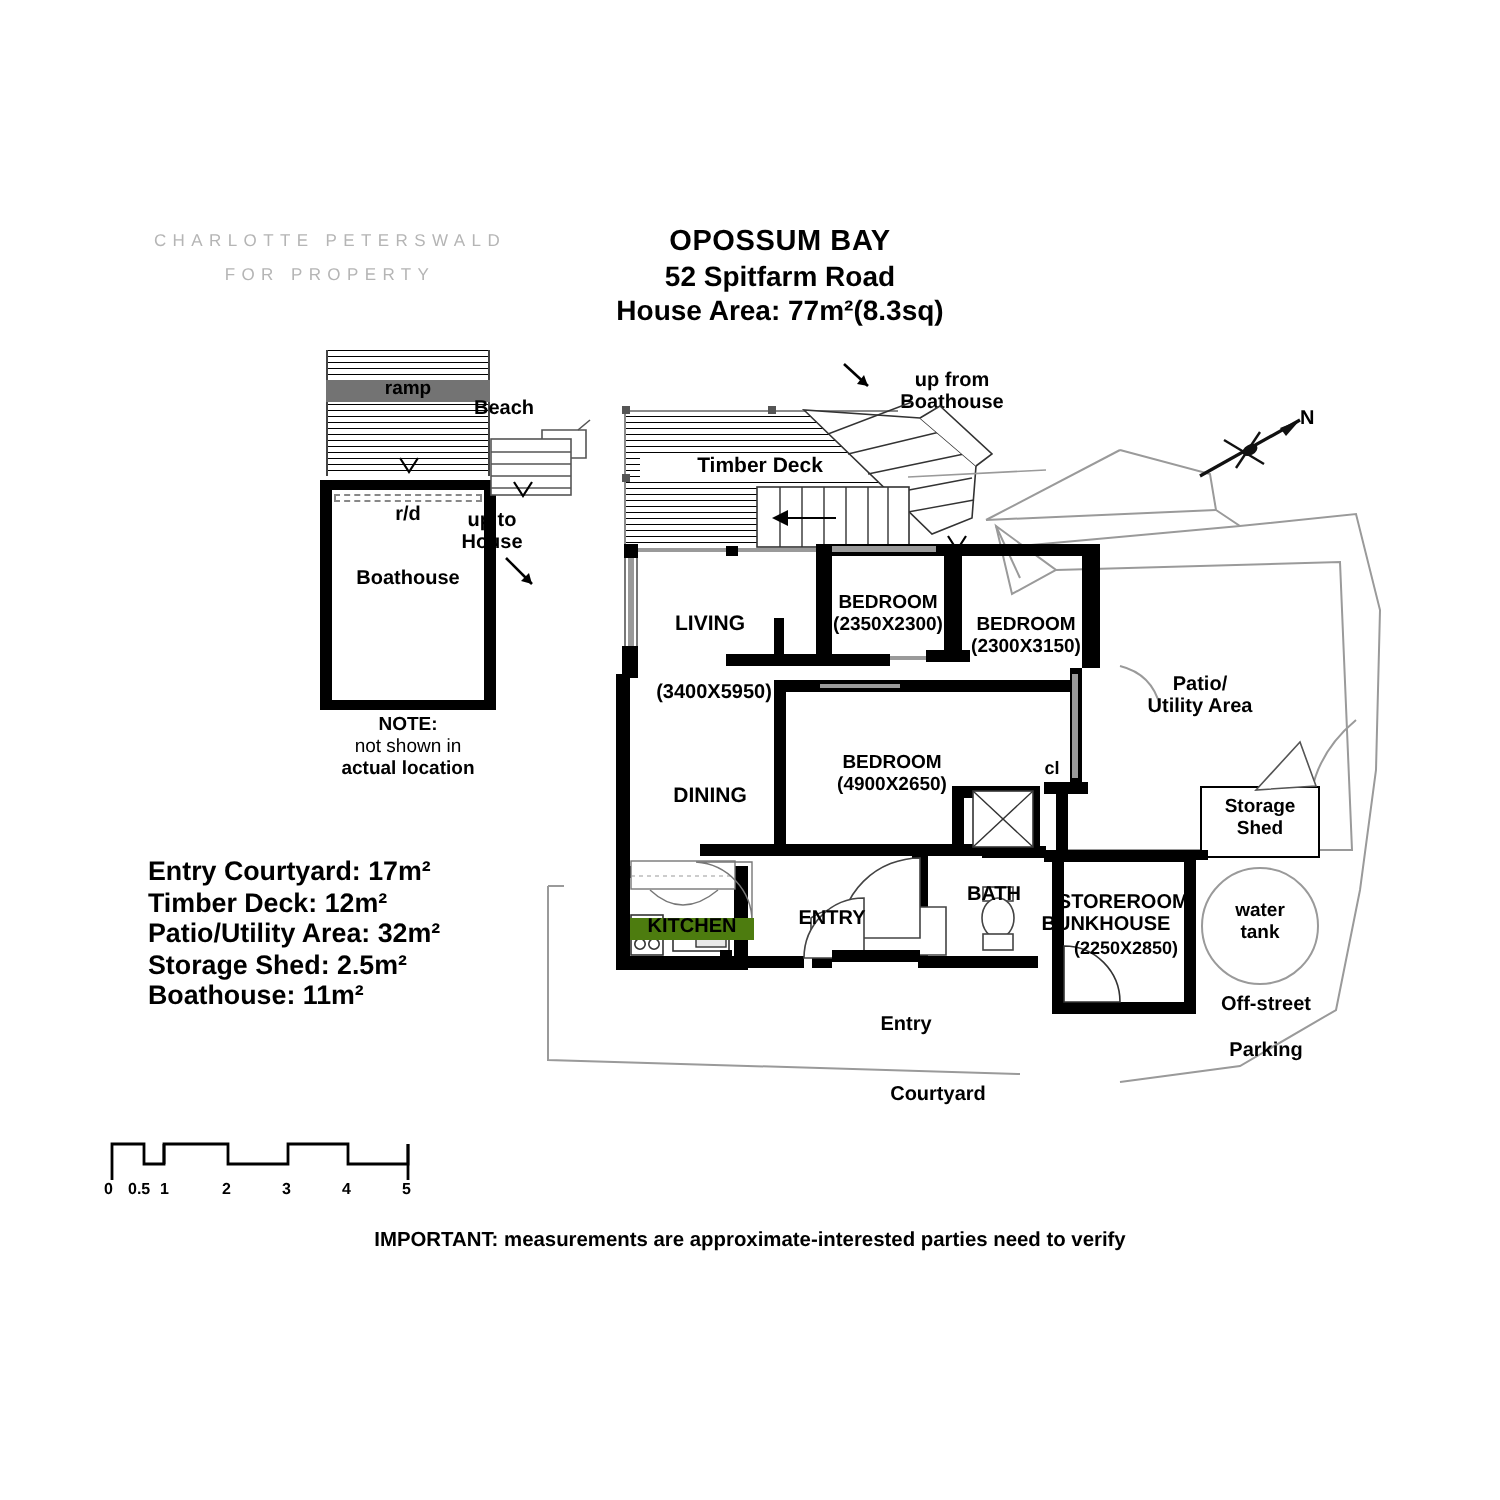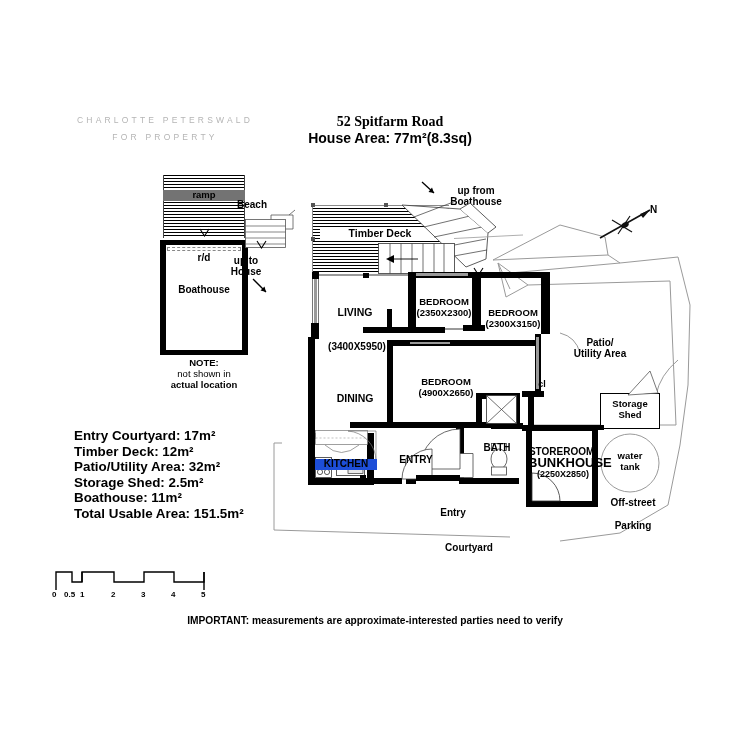--- a/index.html
+++ b/index.html
@@ -7,21 +7,21 @@
        font-family:"Liberation Sans","DejaVu Sans",sans-serif;color:#000;}
   .abs{position:absolute;}
 
   
   #brand{left:40px;top:112px;width:250px;color:#b5b5b5;font-size:8.5px;letter-spacing:3.2px;line-height:17px;text-align:center;}
   #brand div{white-space:nowrap;}
 
   
   #title{left:270px;top:113px;width:240px;text-align:center;font-weight:bold;font-size:14.5px;line-height:17px;}
   #title .l1{font-size:14.5px;letter-spacing:.3px;}
-  #title .l2{font-size:14px;font-family:Liberation Serif, serif;}
+  #title .l2{font-size:14px;}
   #title .l3{font-size:14px;}
 
   
   #areas{left:74px;top:428px;font-weight:bold;font-size:13.4px;line-height:15.6px;white-space:nowrap;}
 
   
   #footer{left:0;top:615px;width:750px;text-align:center;font-weight:bold;font-size:10.2px;}
 
   
   .wall{position:absolute;background:#000;}
@@ -41,20 +41,21 @@
 </style>
 </head>
 <body>
 
 <div id="brand" class="abs">
   <div>CHARLOTTE PETERSWALD</div>
   <div>FOR PROPERTY</div>
 </div>
 
 <div id="title" class="abs">
+  <div class="l1">OPOSSUM BAY</div>
   <div class="l2">52 Spitfarm Road</div>
   <div class="l3">House Area: 77m²(8.3sq)</div>
 </div>
 
 <div class="abs" style="left:0;top:0;width:300px;height:420px;">
 
   <div class="abs hatchH" style="left:163px;top:175px;width:82px;height:63px;"></div>
   <div class="abs" style="left:163px;top:175px;width:1px;height:63px;background:#444;"></div>
   <div class="abs" style="left:244px;top:175px;width:1px;height:63px;background:#444;"></div>
   <div class="lbl abs" style="left:163px;top:190px;width:82px;font-size:9.5px;background:#737373;">ramp</div>
@@ -97,21 +98,20 @@
   <div class="lbl abs" style="left:150px;top:369px;width:108px;font-size:9.5px;font-weight:normal;">not shown in</div>
   <div class="lbl abs" style="left:150px;top:380px;width:108px;font-size:9.5px;font-weight:bold;">actual location</div>
 </div>
 
 <div id="areas" class="abs">
   <div>Entry Courtyard: 17m²</div>
   <div>Timber Deck: 12m²</div>
   <div>Patio/Utility Area: 32m²</div>
   <div>Storage Shed: 2.5m²</div>
   <div>Boathouse: 11m²</div>
-  <div>Total Usable Area: 151.5m²</div>
 </div>
 
 <div id="scalewrap" class="abs">
   <svg width="180" height="32">
     <path d="M4,30 L4,12 L20,12 L20,22 L30,22 L30,12 L62,12 L62,22 L92,22 L92,12 L122,12 L122,22 L152,22 L152,12 L152,12 L152,12" fill="none" stroke="#000" stroke-width="1.4"></path>
     <path d="M152,12 L152,30" fill="none" stroke="#000" stroke-width="1.4"></path>
     <path d="M30,12 L30,22" fill="none" stroke="#000" stroke-width="1.4"></path>
   </svg>
   <div id="scaleticks">
     <span style="left:5px;">0</span>
@@ -309,27 +309,27 @@
 
   <div class="lbl abs" style="left:153px;top:112px;width:62px;font-size:9.5px;">BEDROOM</div>
   <div class="lbl abs" style="left:147px;top:123px;width:74px;font-size:9.5px;">(2350X2300)</div>
 
   <div class="lbl abs" style="left:222px;top:123px;width:62px;font-size:9.5px;">BEDROOM</div>
   <div class="lbl abs" style="left:216px;top:134px;width:74px;font-size:9.5px;">(2300X3150)</div>
 
   <div class="lbl abs" style="left:155px;top:192px;width:62px;font-size:9.5px;">BEDROOM</div>
   <div class="lbl abs" style="left:149px;top:203px;width:74px;font-size:9.5px;">(4900X2650)</div>
 
-  <div class="lbl abs" style="left:55px;top:274px;width:62px;font-size:10px;background:#1d4ed8;">KITCHEN</div>
+  <div class="lbl abs" style="left:55px;top:274px;width:62px;font-size:10px;background:#4d7c0f;">KITCHEN</div>
   <div class="lbl abs" style="left:128px;top:270px;width:56px;font-size:10px;">ENTRY</div>
   <div class="lbl abs" style="left:212px;top:258px;width:50px;font-size:10px;">BATH</div>
-  <div class="lbl abs" style="left:258px;top:194px;width:16px;font-size:9px;margin-left:16px;">cl</div>
+  <div class="lbl abs" style="left:258px;top:194px;width:16px;font-size:9px;">cl</div>
 
   <div class="lbl abs" style="left:268px;top:262px;width:70px;font-size:10px;">STOREROOM/</div>
-  <div class="lbl abs" style="left:268px;top:273px;width:70px;font-size:13px;">BUNKHOUSE</div>
+  <div class="lbl abs" style="left:258px;top:273px;width:70px;font-size:10px;">BUNKHOUSE</div>
   <div class="lbl abs" style="left:268px;top:284px;width:70px;font-size:9px;">(2250X2850)</div>
 
   <div class="lbl abs" style="left:310px;top:153px;width:60px;font-size:10px;">Patio/</div>
   <div class="lbl abs" style="left:302px;top:164px;width:76px;font-size:10px;">Utility Area</div>
 
   <div class="lbl abs" style="left:338px;top:313px;width:70px;font-size:10px;">Off-street</div>
   <div class="lbl abs" style="left:338px;top:336px;width:70px;font-size:10px;">Parking</div>
 
   <div class="lbl abs" style="left:158px;top:323px;width:70px;font-size:10px;">Entry</div>
   <div class="lbl abs" style="left:174px;top:334px;width:70px;font-size:10px;margin-top:24px;">Courtyard</div>

